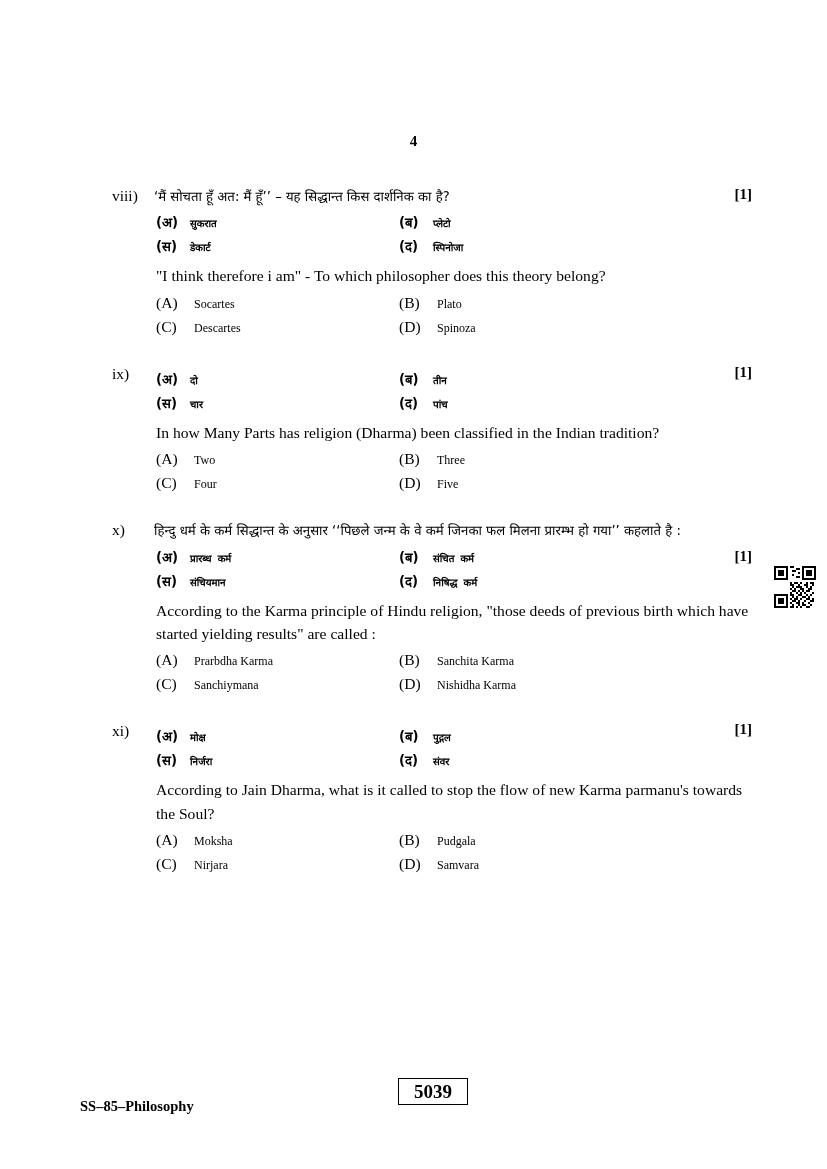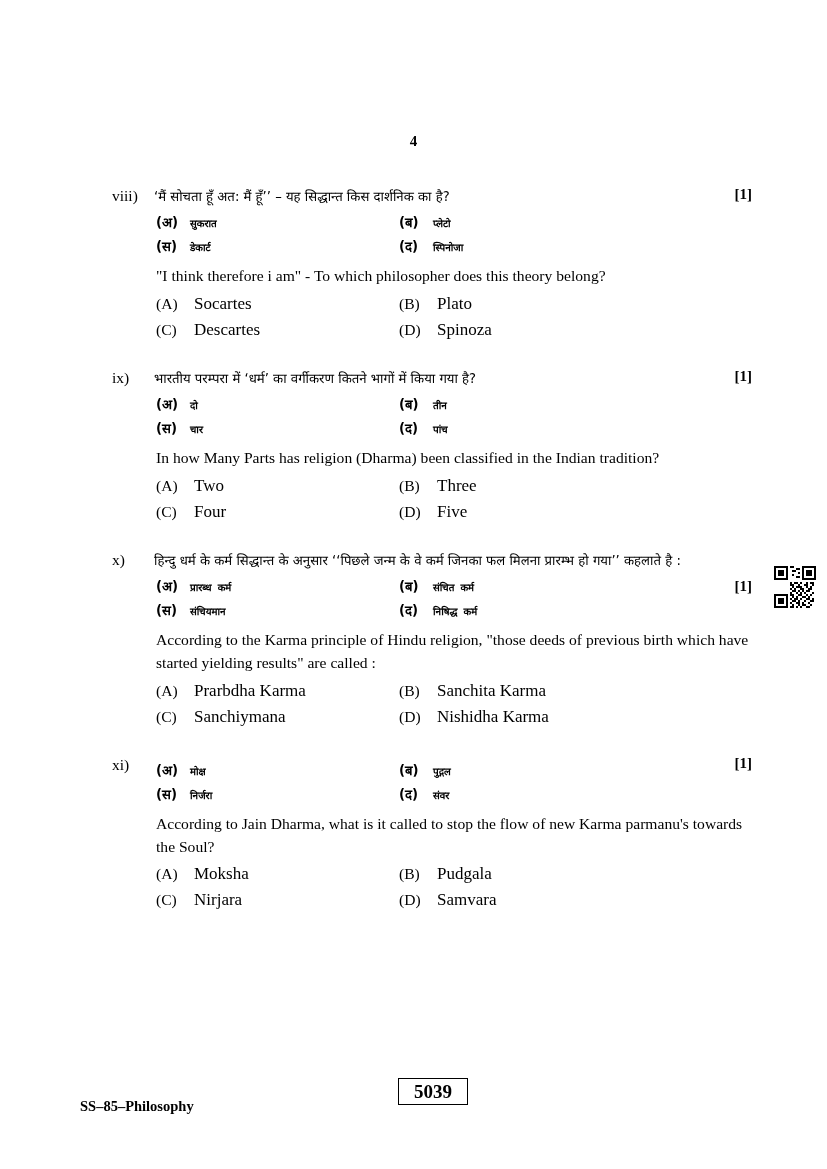--- a/index.html
+++ b/index.html
@@ -101,21 +101,21 @@
     font-weight: 600;
   }
   .opt-label-en {
     font-family: "Liberation Serif", serif;
     font-size: 15.6px;
     width: 38px;
     flex: 0 0 38px;
   }
   .opt-val-en {
     font-family: "Liberation Serif", serif;
-    font-size: 17px;
+    font-size: 12px;
   }
   .hi-opts {
     margin-left: 2px;
     margin-top: 2px;
   }
   .en-opts {
     margin-left: 2px;
     margin-top: 2px;
   }
   .eng-stem {
@@ -218,21 +218,20 @@
             </div>
           </div>
         </div>
       </div>
     </div>
 
     <div class="q-block">
       <div class="q-head">
         <div class="q-num">ix)</div>
         <div class="q-body">
-          <div class="hindi q-text-hi">भारतीय परम्परा में ‘धर्म’ का वर्गीकरण कितने भागों में किया गया है?</div>
           <div class="marks">[1]</div>
 
           <div class="hi-opts">
             <div class="opt-row">
               <div class="opt col1">
                 <span class="opt-label-hi">(अ)</span>
                 <span class="opt-val-hi">दो</span>
               </div>
               <div class="opt col2">
                 <span class="opt-label-hi">(ब)</span>

